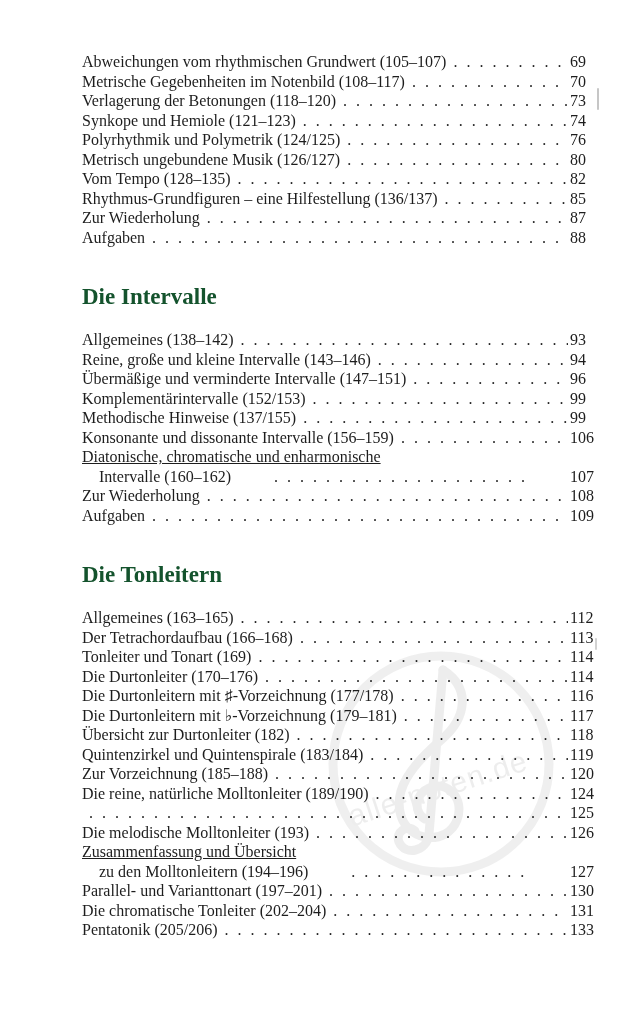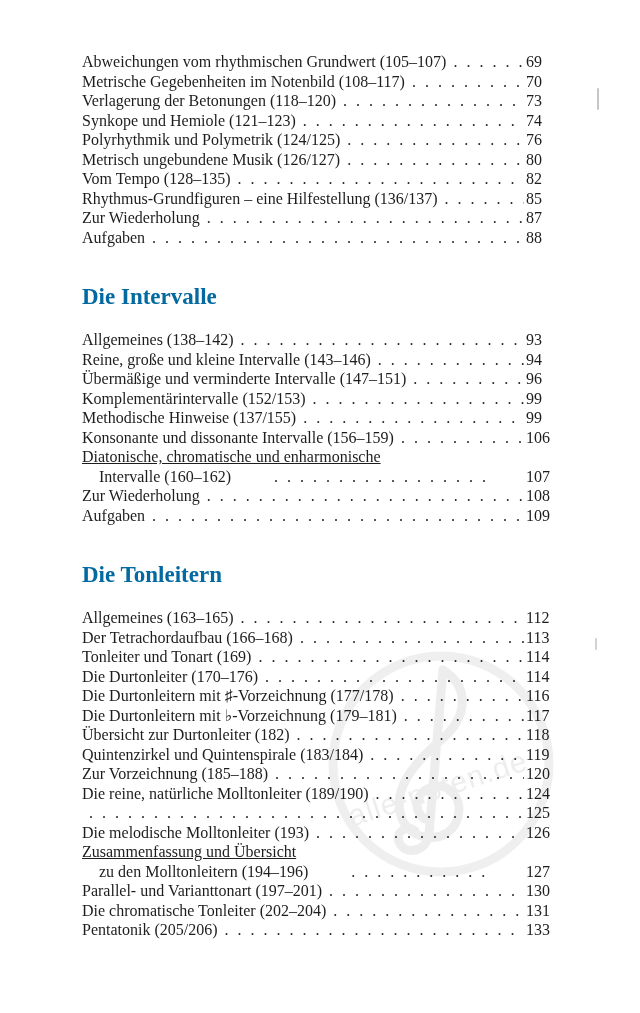--- a/index.html
+++ b/index.html
@@ -1,33 +1,33 @@
 <!DOCTYPE html>
 <html><head>
 <meta charset="utf-8">
 <style>
   html,body{margin:0;padding:0;background:#ffffff;}
   .page{
     position:relative;
     width:640px;height:979px;
     box-sizing:border-box;
     background:#ffffff;
-    padding:52px 84px 30px 82px;
+    padding:52px 40px 30px 82px;
     font-family:"Liberation Serif","DejaVu Serif",serif;
     color:#1d1d1d;
     font-size:16px;
     line-height:19.5px;
     overflow:hidden;
   }
   .toc{position:relative;z-index:2;}
   .toc-heading{
     font-size:23px;
     line-height:27px;
     font-weight:bold;
-    color:#0369a1;
+    color:#14532d;
     margin:36px 0 20px 0;
     font-family:"Liberation Serif","DejaVu Serif",serif;
   }
   .toc-section:first-child .toc-heading{margin-top:0;}
   .entry-row{display:flex;align-items:baseline;}
   .entry-row.indent{padding-left:17px;gap:36px;}
   .entry-label{white-space:nowrap;}
   .entry-pre{white-space:nowrap;text-decoration:underline;}
   .leader{
     flex:1;

